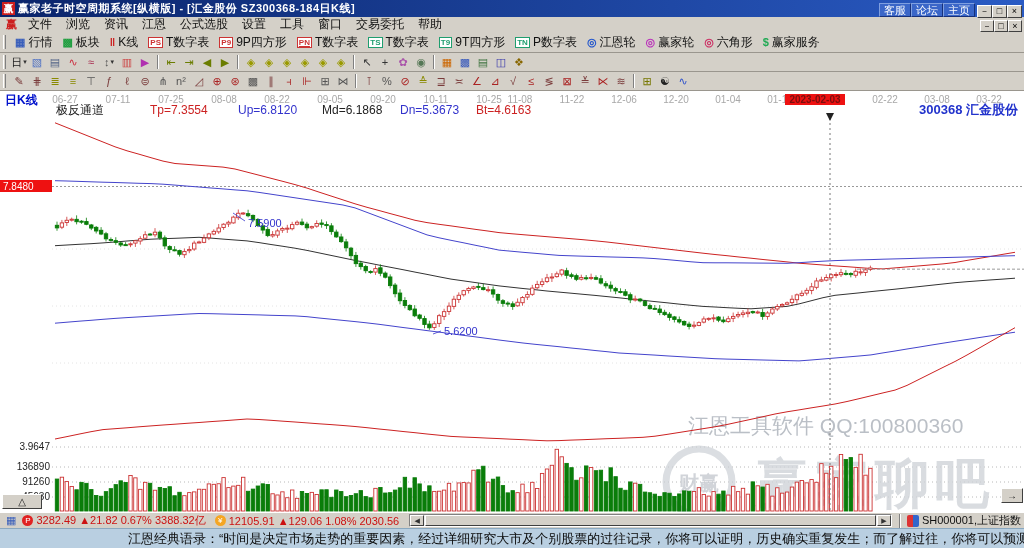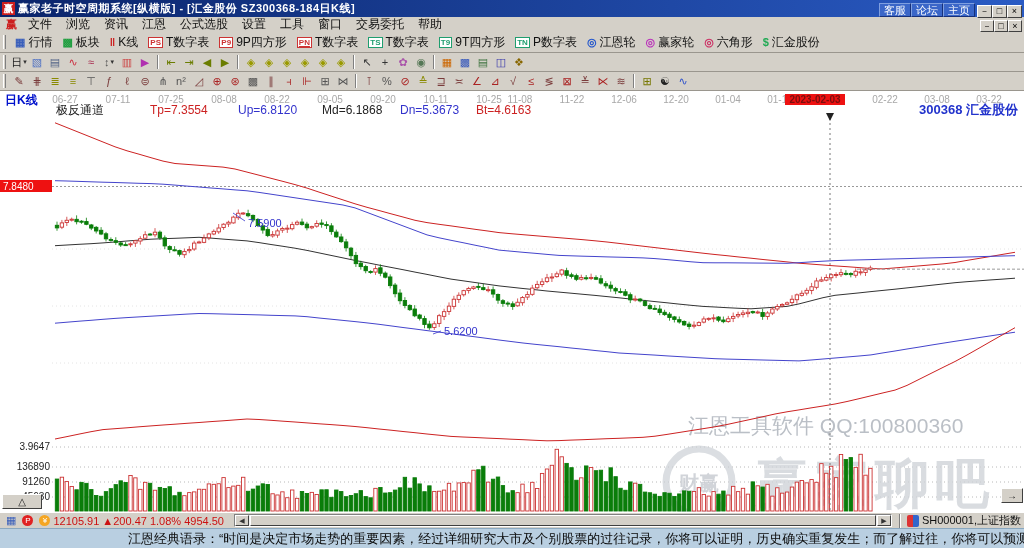--- a/index.html
+++ b/index.html
@@ -127,21 +127,21 @@
       <div class="t1b">
         <span class="t1i" style="color: rgb(187, 51, 187);">◎</span>
         <span>赢家轮</span>
       </div>
       <div class="t1b">
         <span class="t1i" style="color: rgb(204, 51, 102);">◎</span>
         <span>六角形</span>
       </div>
       <div class="t1b">
         <span class="t1i" style="color: rgb(34, 170, 85);">$</span>
-        <span>汇金股份</span>
+        <span>赢家服务</span>
       </div>
     </div>
   <div class="tbar" id="tb2">
       <div class="grip"></div>
       <div class="icon16">
         <span style="color: rgb(34, 34, 34);">日</span>
         <span class="drop">▾</span>
       </div>
       <div class="icon16">
         <span style="color: rgb(75, 111, 196);">▧</span>
@@ -919,22 +919,23 @@
       </svg>
     <div id="period-label">日K线</div>
     <div id="tri-btn" class="mini3d">△</div>
     <div id="arr-btn" class="mini3d">→</div>
   </div>
 
   <div class="statusbar">
     <span class="st-icon">▦</span>
     <span id="status-indices" style="display:flex;align-items:center;">
         <span class="badge" style="background: rgb(224, 34, 34);">P</span>
+        <span class="idx-text">3282.49 ▲21.82 0.67% 3388.32亿</span>
         <span class="badge" style="background: rgb(245, 166, 35);">¥</span>
-        <span class="idx-text">12105.91 ▲200.47 1.08% 4954.50</span>
+        <span class="idx-text">12105.91 ▲129.06 1.08% 2030.56</span>
       </span>
     <div class="scrollbar">
       <div class="sb-btn">◀</div>
       <div class="sb-thumb"></div>
       <div class="sb-btn">▶</div>
     </div>
     <div class="st-right">
       <span class="vsep"></span>
       <span class="idx-icon"></span>
       <span>SH000001,上证指数</span>

